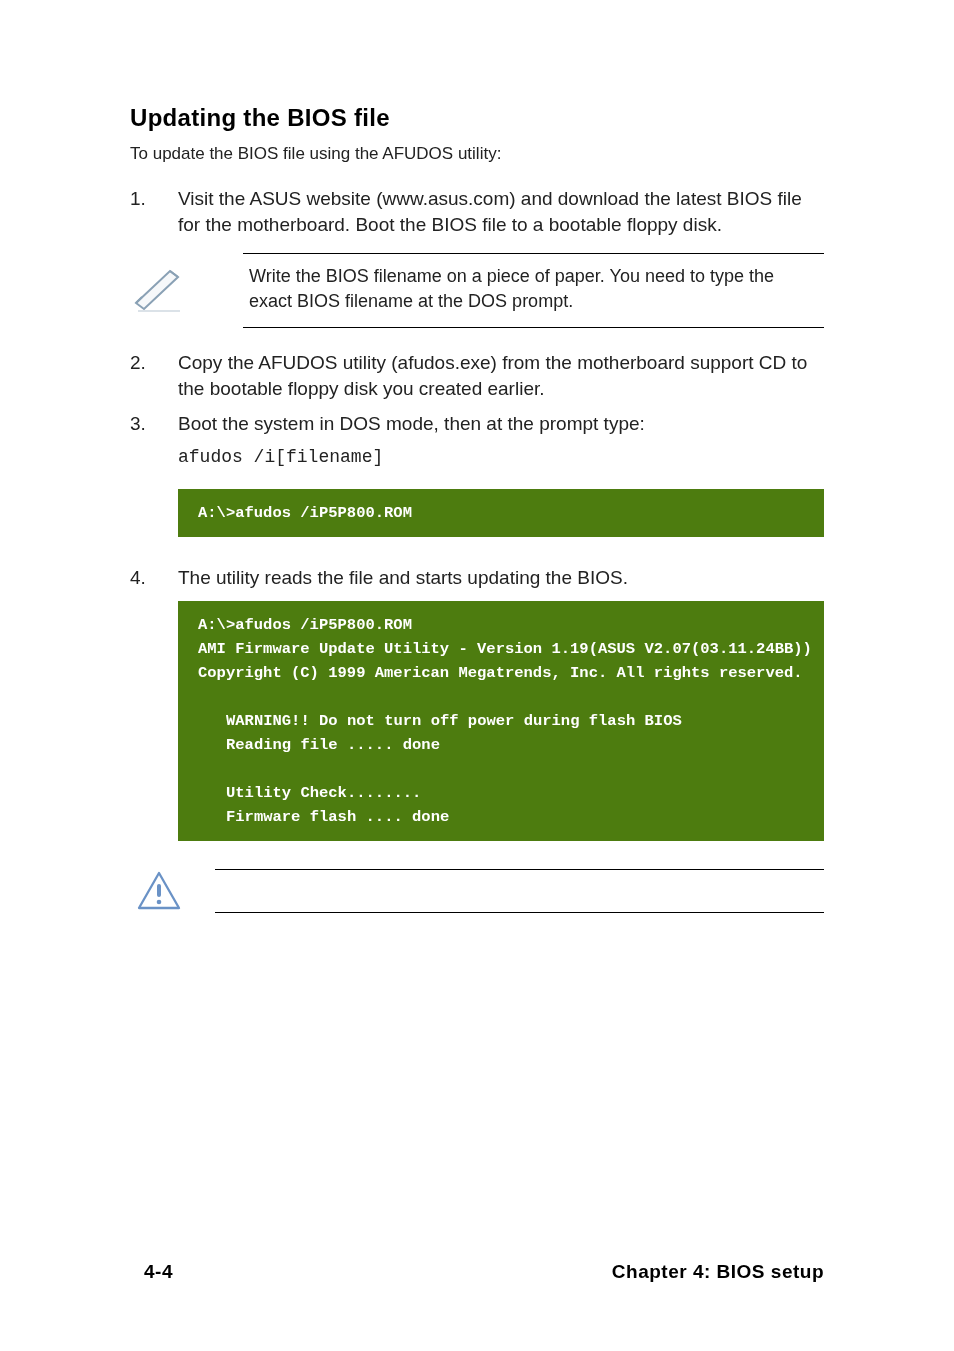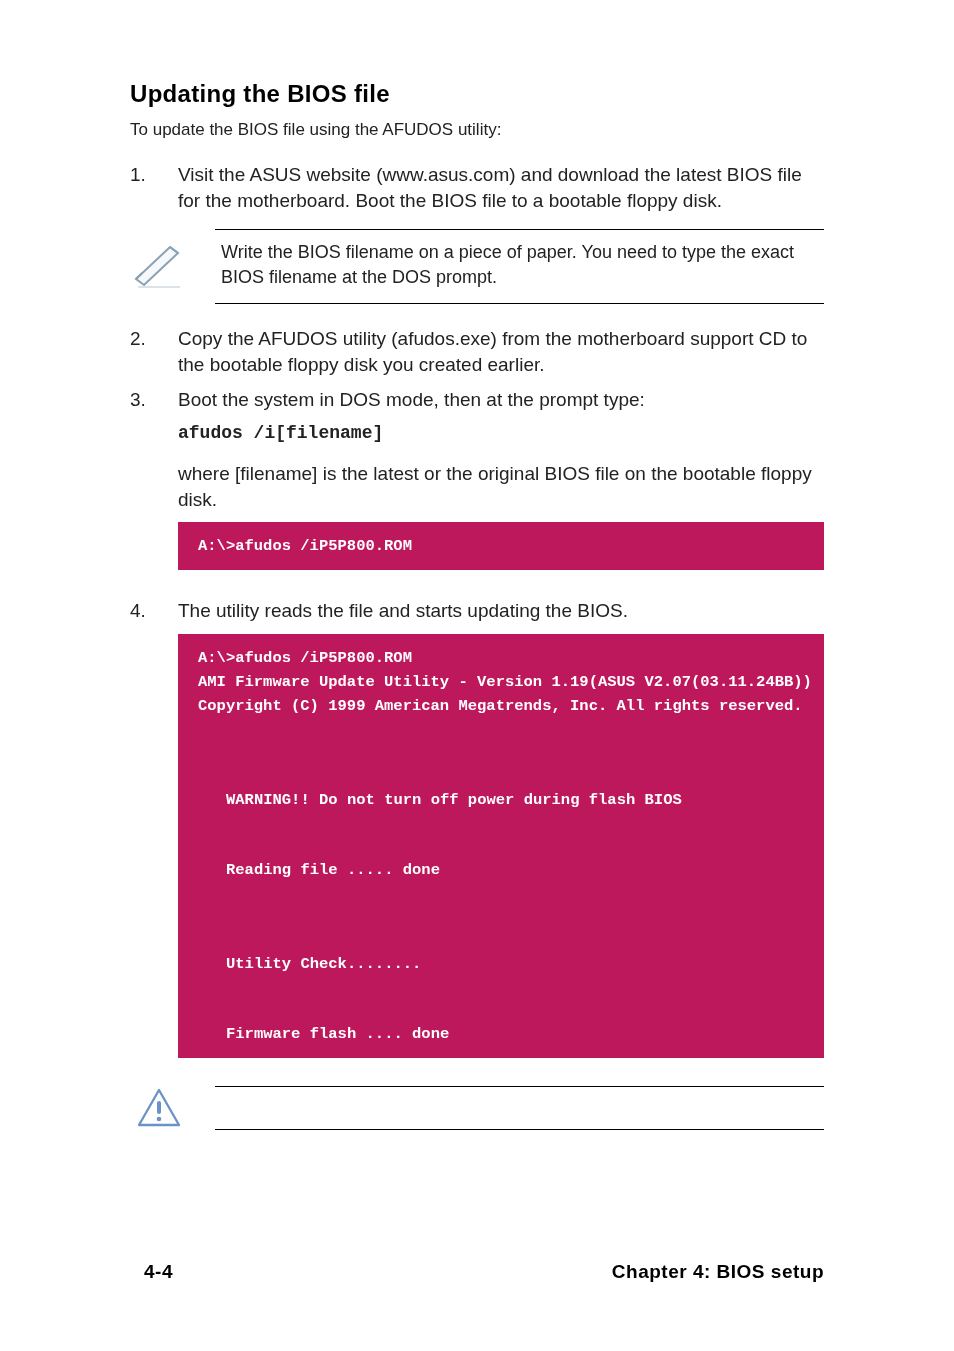--- a/index.html
+++ b/index.html
@@ -5,21 +5,21 @@
   * { box-sizing: border-box; margin: 0; padding: 0; }
   html, body { width: 954px; height: 1351px; background: #fff; }
   body {
     font-family: "Helvetica Neue", Arial, sans-serif;
     color: #000;
     position: relative;
   }
   .page {
     width: 954px;
     height: 1351px;
-    padding: 80px 130px 0 130px;
+    padding: 104px 130px 0 130px;
     position: relative;
   }
   .section-title {
     font-weight: 700;
     font-size: 24px;
     margin-bottom: 12px;
     letter-spacing: 0.3px;
   }
   .intro {
     font-size: 17px;
@@ -57,39 +57,40 @@
     padding-left: 4px;
   }
   .note-box {
     flex: 1;
     border-top: 1.6px solid #000;
     border-bottom: 1.6px solid #000;
     padding: 10px 6px 14px 6px;
     font-size: 18px;
     line-height: 1.35;
     color: #222;
+    margin-left: 28px;
   }
   .cmd {
     font-family: "Courier New", Courier, monospace;
-    font-weight: 700;
+    font-weight: 400;
     font-size: 18px;
-    margin: 8px 0 16px 0;
+    margin: 8px 0 10px 0;
   }
   .term-wrap { margin: 10px 0 28px 48px; }
   .term {
-    background: #be185d;
+    background: #4d7c0f;
     color: #fff;
     font-family: "Courier New", Courier, monospace;
     font-weight: 700;
     font-size: 15.5px;
     padding: 12px 20px;
     white-space: pre;
     line-height: 1.55;
   }
-  .term-indent { padding-left: 28px; display: block; margin-top: 46px; }
+  .term-indent { padding-left: 28px; display: block; }
   .warn-row {
     display: flex;
     align-items: center;
     margin: 22px 0 20px 0;
   }
   .warn-icon {
     width: 85px;
     flex: 0 0 85px;
     display: flex;
     justify-content: flex-start;
@@ -143,21 +144,20 @@
   <ol class="numlist">
     <li>
       <span class="idx">2.</span>
       <span class="body">Copy the AFUDOS utility (afudos.exe) from the motherboard support CD to the bootable floppy disk you created earlier.</span>
     </li>
     <li>
       <span class="idx">3.</span>
       <span class="body">
         <div>Boot the system in DOS mode, then at the prompt type:</div>
         <div class="cmd">afudos /i[filename]</div>
-        <div>where [filename] is the latest or the original BIOS file on the bootable floppy disk.</div>
       </span>
     </li>
   </ol>
 
   <div class="term-wrap">
     <div class="term">A:\&gt;afudos /iP5P800.ROM</div>
   </div>
 
   <ol class="numlist">
     <li>

